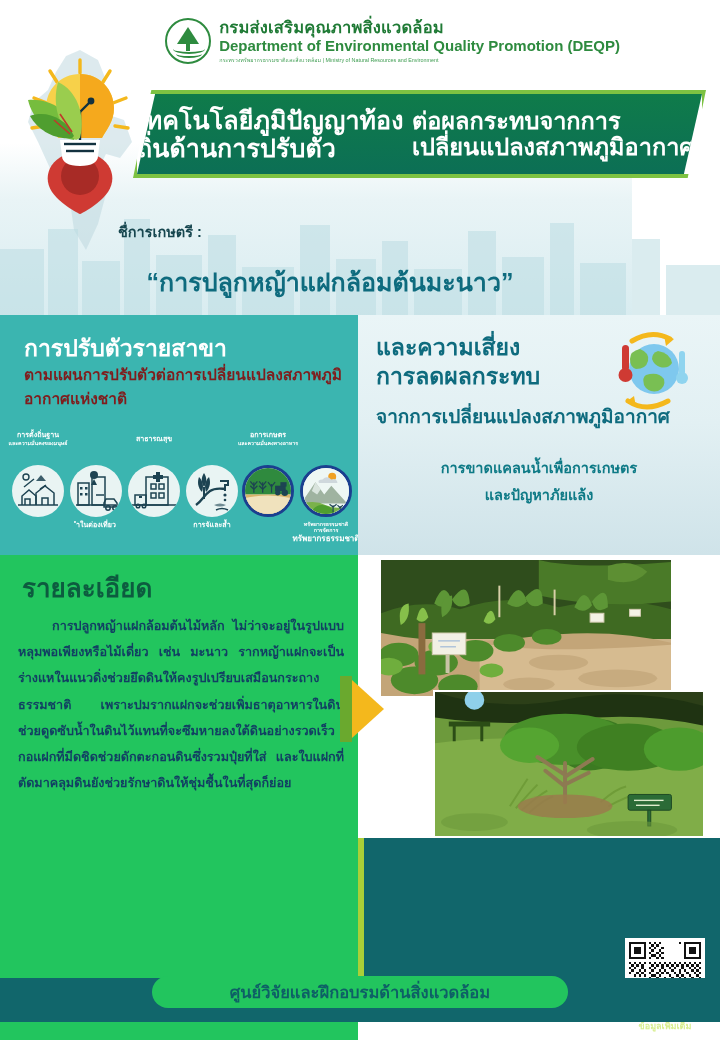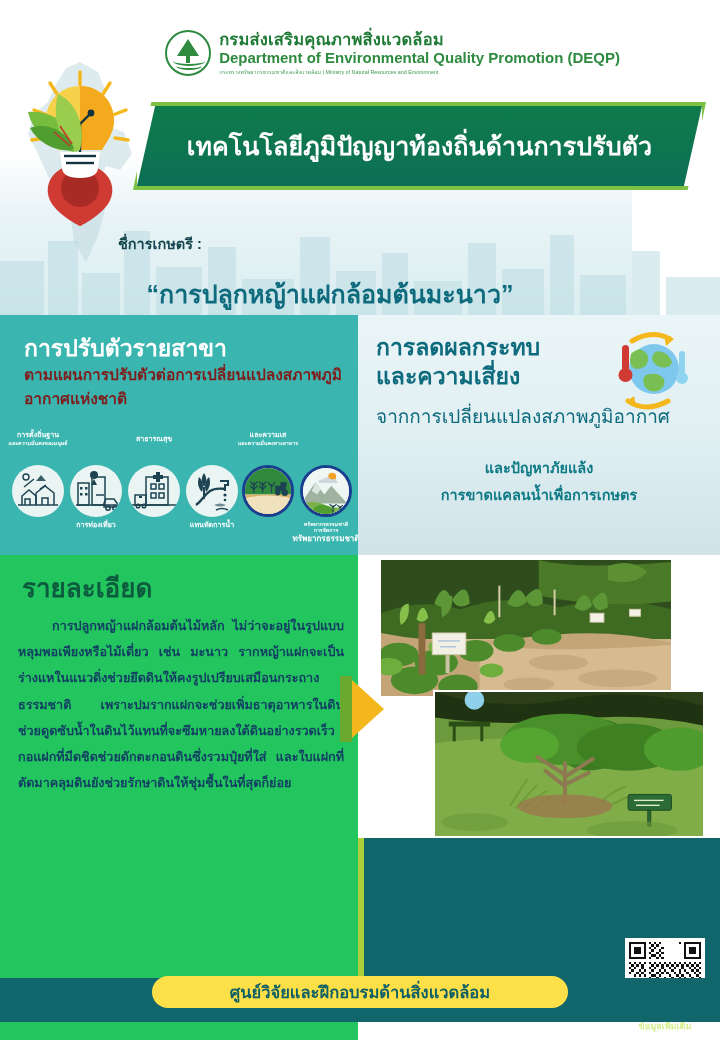--- a/index.html
+++ b/index.html
@@ -4,21 +4,21 @@
 <style>
   * { box-sizing: border-box; margin:0; padding:0; }
   body {
     width:720px; height:1040px; position:relative; overflow:hidden;
     background:#ffffff;
     font-family:"Liberation Sans","DejaVu Sans",sans-serif;
   }
   .poster { position:absolute; inset:0; }
 
   
-  .hero { position:absolute; left:0; top:16px; width:632px; height:315px;
+  .hero { position:absolute; left:0; top:4px; width:632px; height:315px;
           background:linear-gradient(180deg,#ffffff 0%,#ffffff 44%,#e9f4f6 62%,#d8ecf0 100%); }
   .skyline { position:absolute; left:0; bottom:0; width:720px; height:130px; opacity:.55; }
   .thaimap { position:absolute; left:-6px; top:42px; width:180px; height:210px; opacity:.5; }
 
   
   .deqp { position:absolute; right:12px; top:14px; display:flex; align-items:center; gap:8px; }
   .deqp-mark { width:46px; height:46px; border-radius:50%; border:2.5px solid #2e8b3f;
                position:relative; background:#fff; flex:0 0 auto; }
   .deqp-mark::before { content:""; position:absolute; left:50%; top:7px; transform:translateX(-50%);
      width:0;height:0;border-left:11px solid transparent;border-right:11px solid transparent;
@@ -61,21 +61,21 @@
   .sectors { position:absolute; left:8px; top:128px; width:344px; height:108px; }
   .sec { position:absolute; width:52px; }
   .sec .bub { width:52px; height:52px; border-radius:50%; background:#e9f4f3; position:relative; overflow:hidden; }
   .sec.hl .bub { background:#e9f4f3; border:3px solid #1b3f8f; }
   .sec .cap { font-size:7.1px; font-weight:bold; color:#ffffff; text-align:center; line-height:1.2; }
   .sec .cap small { display:block; font-size:5.3px; font-weight:bold; line-height:1.18; }
 
   .panel-right { position:absolute; left:358px; top:315px; width:362px; height:240px;
                  background:linear-gradient(180deg,#eaf5f7 0%,#e2f0f3 45%,#cfe3e9 100%); }
   .pr-h1 { position:absolute; left:18px; top:18px; font-size:23px; font-weight:bold; color:#0e6b7e; line-height:1.25;}
-  .pr-h2 { position:absolute; left:18px; top:86px; font-size:19px; font-weight:normal; color:#0e6b7e; }
+  .pr-h2 { position:absolute; left:18px; top:86px; font-size:19px; font-weight:bold; color:#0e6b7e; }
   .pr-body { position:absolute; left:0; top:140px; width:362px; text-align:center;
              font-size:14.5px; font-weight:bold; color:#0e7a86; line-height:1.85; }
   .globe { position:absolute; right:22px; top:12px; width:96px; height:86px; }
 
   
   .details { position:absolute; left:0; top:555px; width:358px; height:488px; background:#22c55e; }
   .det-h { position:absolute; left:22px; top:12px; font-size:26px; font-weight:bold; color:#0d5b3f; }
   .det-body { position:absolute; left:18px; top:58px; width:326px; font-size:12.6px; font-weight:bold;
               color:#123f63; line-height:2.08; text-align:justify; text-indent:34px; }
 
@@ -89,21 +89,21 @@
 
   
   .loc { position:absolute; left:358px; top:838px; width:362px; height:140px; background:#11666b; }
   .loc-bar { position:absolute; left:358px; top:838px; width:6px; height:140px; background:#aacf38; }
   .qr-wrap { position:absolute; right:10px; top:100px; width:90px; text-align:center; }
   .qr { width:80px; height:80px; background:#fff; padding:4px; margin:0 auto; }
   .qr-cap { font-size:9px; font-weight:bold; color:#d7ee8e; margin-top:1px; }
 
   .footerband { position:absolute; left:0; top:978px; width:720px; height:44px; background:#11666b; }
   .footerpill { position:absolute; left:152px; top:976px; width:416px; height:32px;
-                background:#fde047; border-radius:16px; display:flex; align-items:center; justify-content:center; }
+                background:#22c55e; border-radius:16px; display:flex; align-items:center; justify-content:center; }
   .footerpill span { font-size:16.5px; font-weight:bold; color:#0e5f66; }
 </style>
 </head>
 <body>
 
 <div class="poster">
 
   <div class="hero">
     <svg class="thaimap" viewBox="0 0 180 210">
       <path d="M86 4 L104 14 L112 34 L104 52 L112 68 L130 74 L138 96 L126 112 L112 108 L104 124
@@ -140,20 +140,21 @@
       <div class="deqp-txt">
         <div class="deqp-th">กรมส่งเสริมคุณภาพสิ่งแวดล้อม</div>
         <div class="deqp-en">Department of Environmental Quality Promotion (DEQP)</div>
         <div class="deqp-sub">กระทรวงทรัพยากรธรรมชาติและสิ่งแวดล้อม | Ministry of Natural Resources and Environment</div>
       </div>
     </div>
 
     <div class="ribbon"></div>
     <div class="ribbon-in">
       <div class="l1">เทคโนโลยีภูมิปัญญาท้องถิ่นด้านการปรับตัว</div>
+      <div class="l2">ต่อผลกระทบจากการเปลี่ยนแปลงสภาพภูมิอากาศ</div>
     </div>
 
     <svg class="bulbart" viewBox="0 0 130 160">
       <g stroke="#f4b81c" stroke-width="3.4" stroke-linecap="round">
         <line x1="66" y1="4" x2="66" y2="17"></line>
           <line x1="36" y1="15" x2="43" y2="26"></line>
         <line x1="96" y1="15" x2="89" y2="26"></line>
           <line x1="20" y1="42" x2="33" y2="47"></line>
         <line x1="112" y1="42" x2="99" y2="47"></line>
           <line x1="18" y1="72" x2="31" y2="70"></line>
@@ -232,21 +233,21 @@
               <path d="M24 14 l-3 6h6z" fill="#1d4352"></path>
           <g fill="#1d4352">
                 <rect x="10" y="22" width="2.5" height="2.5"></rect>
                 <rect x="15" y="22" width="2.5" height="2.5"></rect>
           <rect x="10" y="28" width="2.5" height="2.5"></rect>
                 <rect x="15" y="28" width="2.5" height="2.5"></rect>
               </g>
             </svg>
         </div>
         <div class="cap" style="position:absolute; left:-14px; top:56px; width:80px;">
-          <span>การท่องเที่ยว</span>
+          <span>ำในด่องเที่ยว</span>
         </div>
       </div>
 
       <div class="sec" style="left:120px; top:22px;">
         <div class="cap" style="position:absolute; left:-14px; top:-30px; width:80px;">
           <span>สาธารณสุข</span>
         </div>
         <div class="bub">
           <svg viewBox="0 0 52 52">
               <g fill="none" stroke="#1d4352" stroke-width="1.5">
@@ -277,27 +278,27 @@
             <path d="M34 16 h8 v4 h-3 v6" fill="none" stroke="#1d4352" stroke-width="2"></path>
             <g fill="#1d4352">
                 <circle cx="39" cy="30" r="1.6"></circle>
                 <circle cx="39" cy="35" r="1.3"></circle>
               </g>
             <path d="M28 40 q6 -3 12 0 q-6 3 -12 0z" fill="#1d4352" opacity=".6"></path>
             <path d="M30 45 q6 -3 12 0" fill="none" stroke="#1d4352" stroke-width="1.4"></path>
           </svg>
         </div>
         <div class="cap" style="position:absolute; left:-14px; top:56px; width:80px;">
-          <span>แทนทัดการน้ำ</span>
+          <span>การจัและส้ำ</span>
         </div>
       </div>
 
       <div class="sec hl" style="left:234px; top:22px;">
         <div class="cap" style="position:absolute; left:-20px; top:-34px; width:92px;">
-          <span>และความเส</span>
+          <span>อการเกษตร</span>
           <small>และความมั่นคงทางอาหาร</small>
         </div>
         <div class="bub">
           <svg viewBox="0 0 52 52">
             <rect x="0" y="0" width="52" height="30" fill="#2f8a3e"></rect>
             <path d="M0 30 h52 v22 H0z" fill="#d9b36a"></path>
             <path d="M0 34 q26 -6 52 0 v18 H0z" fill="#f0e2bd"></path>
             <g stroke="#1d4352" stroke-width="1.4" fill="none">
               <path d="M10 28 v-12"></path>
                 <path d="M10 20 l-4 -5"></path>
@@ -348,27 +349,27 @@
           <span style="display:block; font-size:5.3px;">การจัดการ</span>
           <span style="display:block; font-size:8px;">ทรัพยากรธรรมชาติ</span>
         </div>
       </div>
 
     </div>
   </div>
 
   <div class="panel-right">
     <div class="pr-h1">
+      <div>และความเสี่ยง</div>
       <div>การลดผลกระทบ</div>
-      <div>และความเสี่ยง</div>
     </div>
     <div class="pr-h2">จากการเปลี่ยนแปลงสภาพภูมิอากาศ</div>
     <div class="pr-body">
+      <div>การขาดแคลนน้ำเพื่อการเกษตร</div>
       <div>และปัญหาภัยแล้ง</div>
-      <div>การขาดแคลนน้ำเพื่อการเกษตร</div>
     </div>
     <svg class="globe" viewBox="0 0 96 86">
       <path d="M30 14 q20 -12 38 -2" fill="none" stroke="#f4b81c" stroke-width="5" stroke-linecap="round"></path>
       <path d="M62 8 l10 4 -8 7z" fill="#f4b81c"></path>
       <path d="M66 74 q-22 12 -40 0" fill="none" stroke="#f4b81c" stroke-width="5" stroke-linecap="round"></path>
       <path d="M34 80 l-10 -5 8 -6z" fill="#f4b81c"></path>
       <circle cx="52" cy="42" r="25" fill="#7ec8ee"></circle>
       <path d="M38 22 q10 4 8 12 q-2 8 -12 8 q-6 -2 -6 -10 q0 -8 10 -10z" fill="#79bf53"></path>
       <path d="M56 24 q12 2 14 12 q-4 6 -12 4 q-6 -2 -8 -8 q0 -6 6 -8z" fill="#79bf53"></path>
       <path d="M44 48 q12 -4 18 4 q2 8 -6 12 q-10 2 -14 -6 q-2 -8 2 -10z" fill="#79bf53"></path>

